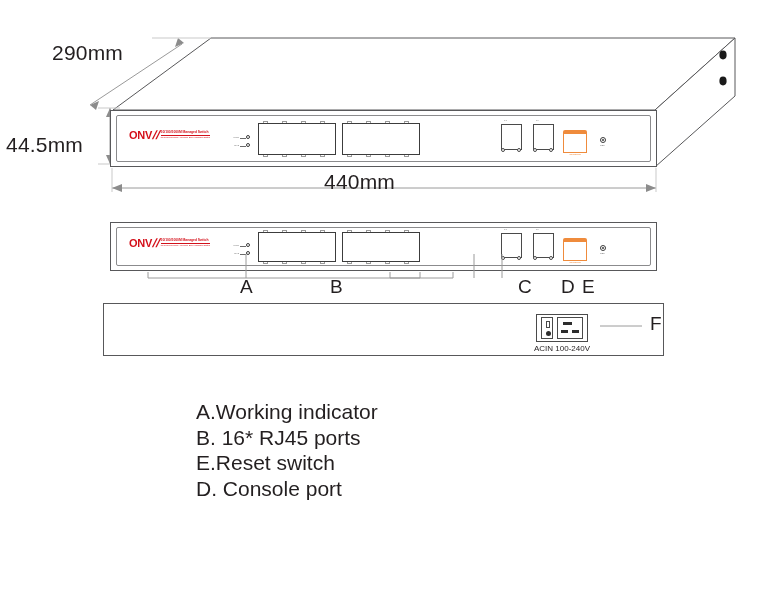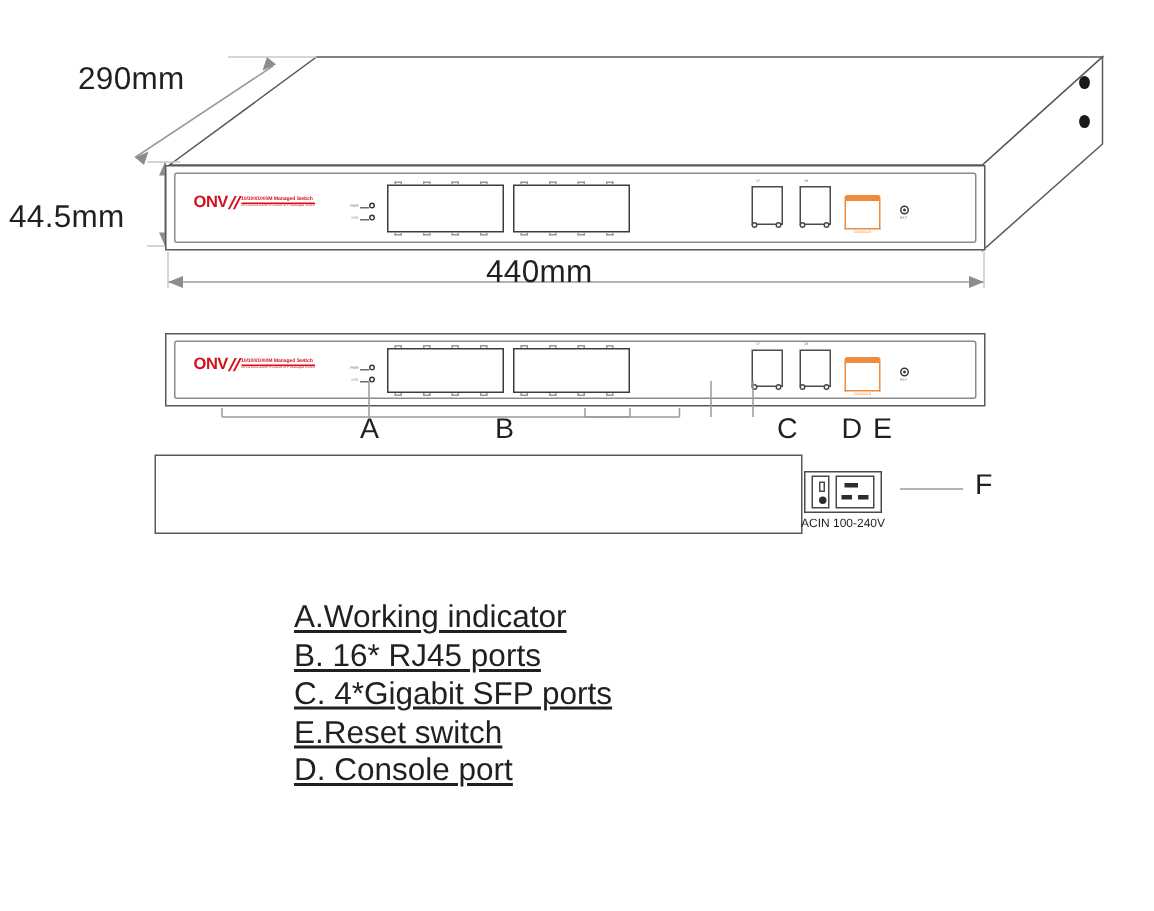--- a/index.html
+++ b/index.html
@@ -200,21 +200,21 @@
 
   
   .legend{
     position:absolute;
     left:196px;top:399px;
     font-size:21px;
     line-height:25.5px;
     color:#231f20;
     white-space:nowrap;
   }
-  .legend div{height:25.5px;text-decoration:underline;}
+  .legend div{height:25.5px;}
 </style>
 </head>
 <body>
 
 <div class="abs iso-wrap">
   <svg class="iso-svg" width="769" height="210" viewBox="0 0 769 210">
 
     <polygon points="211,38 735,38 655,110 113,110" fill="#ffffff" stroke="#58585a" stroke-width="1"></polygon>
 
     <polygon points="735,38 735,96 655,167 655,110" fill="#ffffff" stroke="#58585a" stroke-width="1"></polygon>
@@ -388,21 +388,21 @@
 
   <line x1="402" y1="4" x2="402" y2="28" stroke="#9a9a9a" stroke-width="1"></line>
 </svg>
 
 <span class="abs callout" style="left:240px;top:276px;">A</span>
 <span class="abs callout" style="left:330px;top:276px;">B</span>
 <span class="abs callout" style="left:518px;top:276px;">C</span>
 <span class="abs callout" style="left:561px;top:276px;">D</span>
 <span class="abs callout" style="left:582px;top:276px;">E</span>
 
-<div class="abs rear" style="left:103px;top:303px;width:432px;height:53px;">
+<div class="abs rear" style="left:103px;top:303px;width:561px;height:53px;">
   <div class="ac-box" style="left:432px;top:10px;width:52px;height:28px;">
     <div class="fuse">
       <div class="fuse-slot"></div>
       <div class="fuse-dot"></div>
     </div>
     <div class="iec">
       <div class="iec-p" style="left:5px;top:4px;width:9px;height:3px;"></div>
       <div class="iec-p" style="left:3px;top:12px;width:7px;height:3px;"></div>
       <div class="iec-p" style="left:14px;top:12px;width:7px;height:3px;"></div>
     </div>
@@ -411,16 +411,15 @@
 </div>
 
 <svg class="abs" style="left:600px;top:316px;" width="100" height="20">
   <line x1="0" y1="10" x2="42" y2="10" stroke="#9a9a9a" stroke-width="1"></line>
 </svg>
 <span class="abs callout" style="left:650px;top:313px;">F</span>
 
 <div class="legend">
   <div>A.Working indicator</div>
   <div>B. 16* RJ45 ports</div>
-  <div>C. 4*Gigabit SFP ports</div>
   <div>E.Reset switch</div>
   <div>D.  Console port</div>
 </div>
 
 </body></html>

